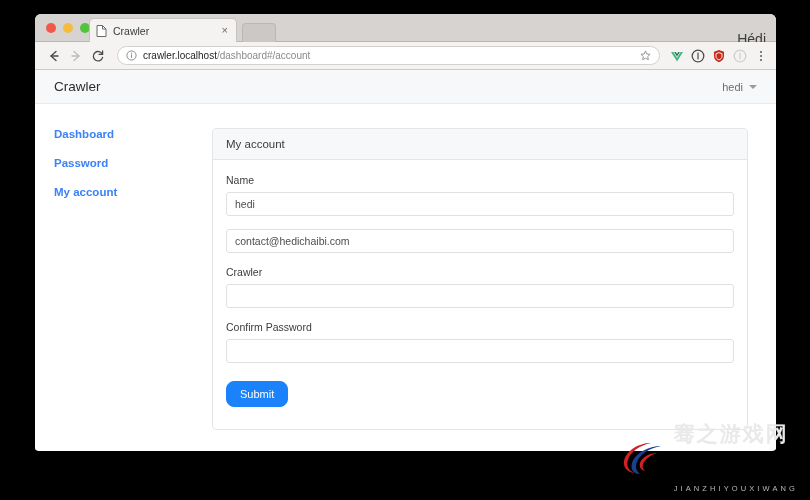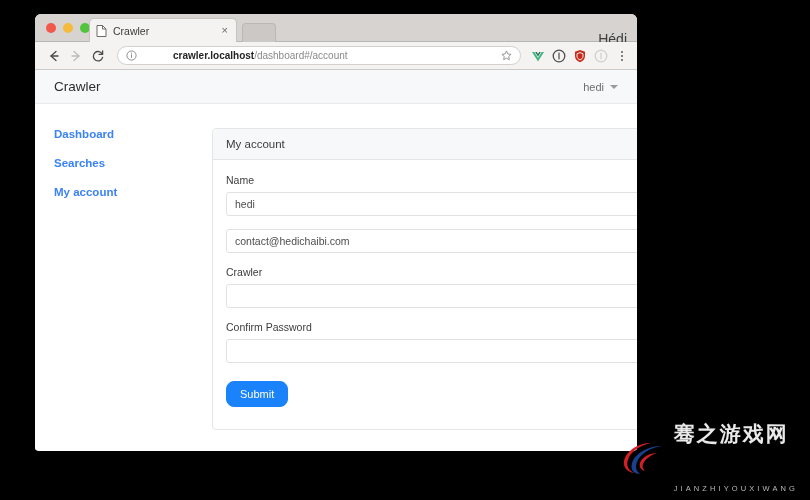--- a/index.html
+++ b/index.html
@@ -10,21 +10,21 @@
     overflow: hidden;
     background: #000000;
     font-family: "Liberation Sans", sans-serif;
   }
 
   
   .browser-window {
     position: absolute;
     left: 35px;
     top: 14px;
-    width: 602px;
+    width: 741px;
     height: 437px;
     background: #ffffff;
     border-radius: 6px 6px 4px 4px;
     overflow: hidden;
     box-shadow: 0 6px 22px rgba(0,0,0,0.45);
   }
 
   
   .tab-strip {
     position: relative;
@@ -126,21 +126,21 @@
     align-items: center;
     padding: 0 8px;
     overflow: hidden;
   }
   .info-icon { flex: 0 0 auto; margin-right: 6px; }
   .url-text {
     font-size: 10px;
     color: #8a8a8a;
     white-space: nowrap;
   }
-  .url-text .host { color: #242424; font-weight: bold; margin-left: 30px; }
+  .url-text .host { color: #242424; font-weight: normal; }
   .star-icon { flex: 0 0 auto; margin-left: auto; }
 
   .ext-icons {
     display: flex;
     align-items: center;
     gap: 7px;
     flex: 0 0 auto;
     padding-left: 4px;
   }
   .ext-icon { width: 14px; height: 14px; display: block; }
@@ -376,21 +376,21 @@
       <div class="user-menu">
         <span>hedi</span>
         <span class="caret"></span>
       </div>
     </div>
 
     <div class="body-area">
 
       <div class="sidebar">
         <a class="nav-link" href="#">Dashboard</a>
-        <a class="nav-link" href="#">Searches</a>
+        <a class="nav-link" href="#">Password</a>
         <a class="nav-link" href="#">My account</a>
       </div>
 
       <div class="content">
         <div class="card">
           <div class="card-header">My account</div>
           <div class="card-body">
 
             <div class="form-group">
               <label class="form-label">Name</label>

